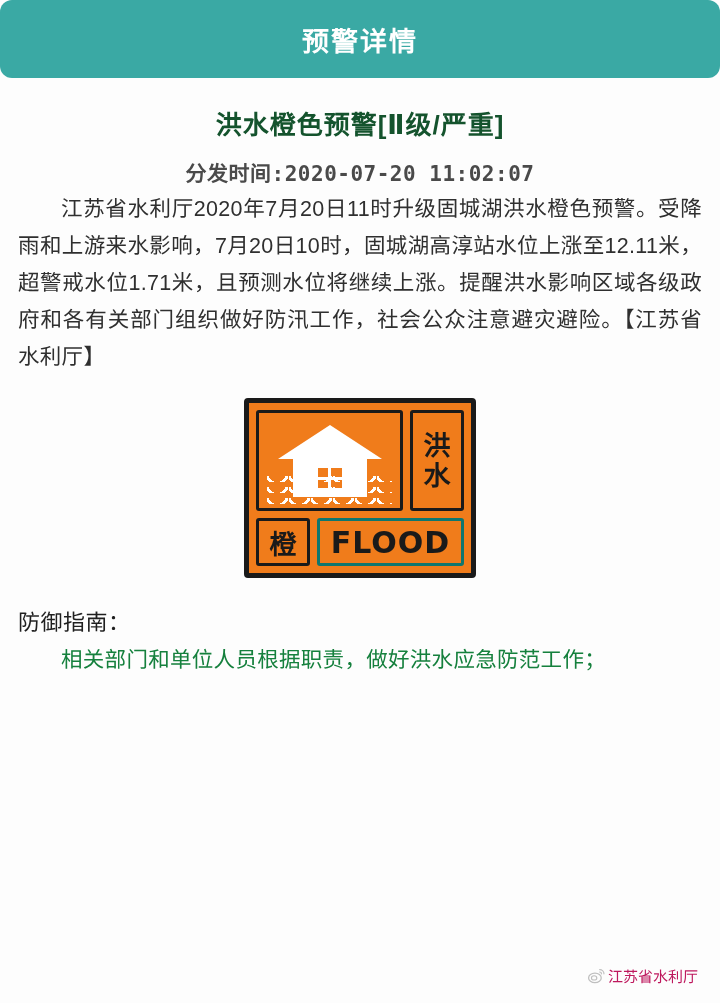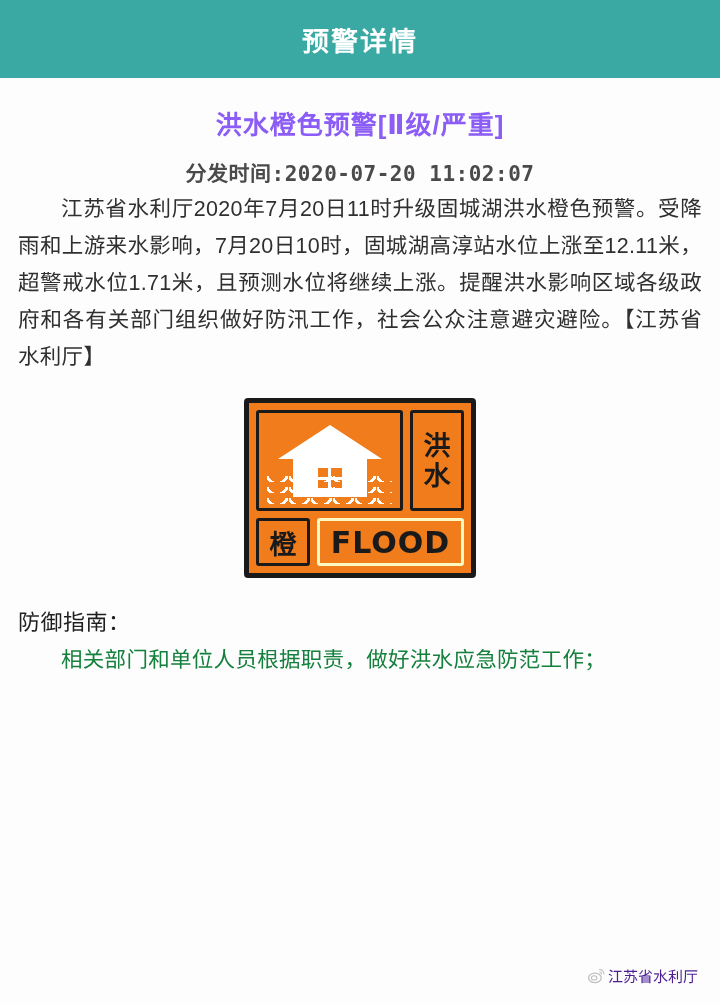--- a/index.html
+++ b/index.html
@@ -23,38 +23,39 @@
     background: #fdfdfd;
   }
   
   .header {
     height: 78px;
     background: #3aa9a4;
     display: flex;
     align-items: center;
     justify-content: center;
     flex: none;
+    border-radius: 12px;
   }
   .header-title {
     color: #ffffff;
     font-size: 27px;
     letter-spacing: 2px;
     font-weight: 600;
   }
   
   .content {
     flex: 1 1 auto;
     padding: 0 18px;
     box-sizing: border-box;
     position: relative;
   }
   .alert-title {
     text-align: center;
     font-size: 26px;
-    color: #8b5cf6;
+    color: #14532d;
     font-weight: 600;
     margin-top: 26px;
     letter-spacing: 1px;
   }
   .issue-time {
     text-align: center;
     font-size: 21px;
     color: #4a4a4a;
     margin-top: 16px;
     letter-spacing: 0.5px;
@@ -198,21 +199,21 @@
     display: flex;
     align-items: center;
     justify-content: center;
     font-size: 27px;
     font-weight: 700;
     color: #1a1a1a;
     box-sizing: border-box;
   }
   .sign-flood {
     flex: 1 1 auto;
-    border: 3px solid #fef9c3;
+    border: 3px solid #0f766e;
     border-radius: 3px;
     display: flex;
     align-items: center;
     justify-content: center;
     font-size: 30px;
     font-weight: 700;
     color: #1a1a1a;
     letter-spacing: 1px;
     font-family: "DejaVu Sans", sans-serif;
     box-sizing: border-box;
@@ -244,21 +245,21 @@
     display: flex;
     align-items: center;
     justify-content: flex-end;
     padding-right: 22px;
     box-sizing: border-box;
   }
   .weibo-credit {
     display: flex;
     align-items: center;
     gap: 2px;
-    color: #4c1d95;
+    color: #be185d;
     font-size: 15px;
   }
   .weibo-icon {
     width: 19px;
     height: 19px;
     display: inline-block;
   }
 </style>
 </head>
 <body>

